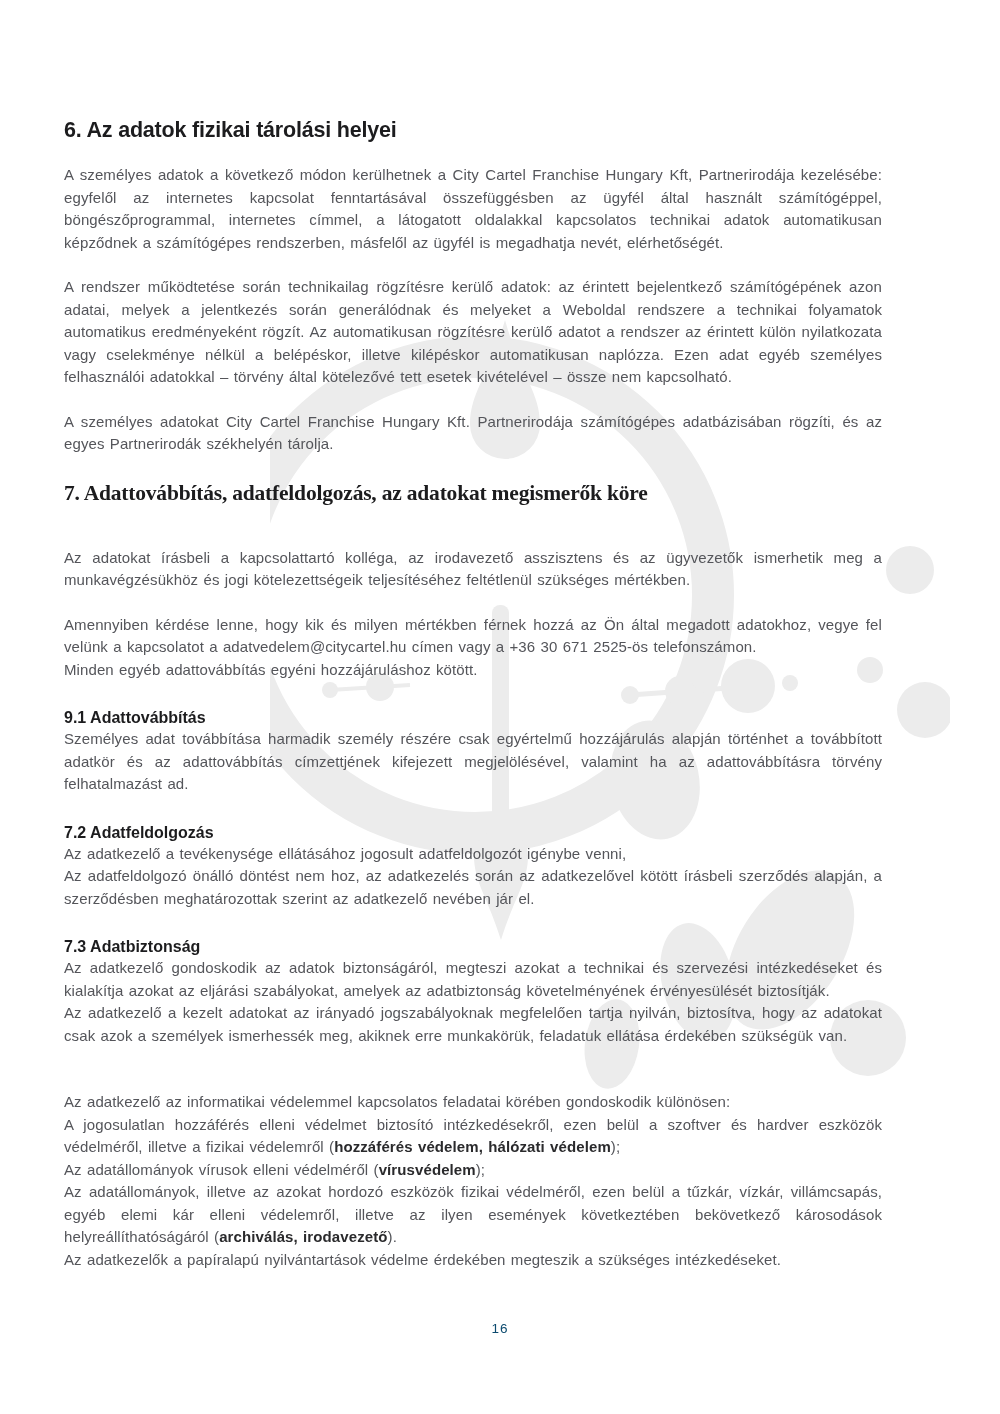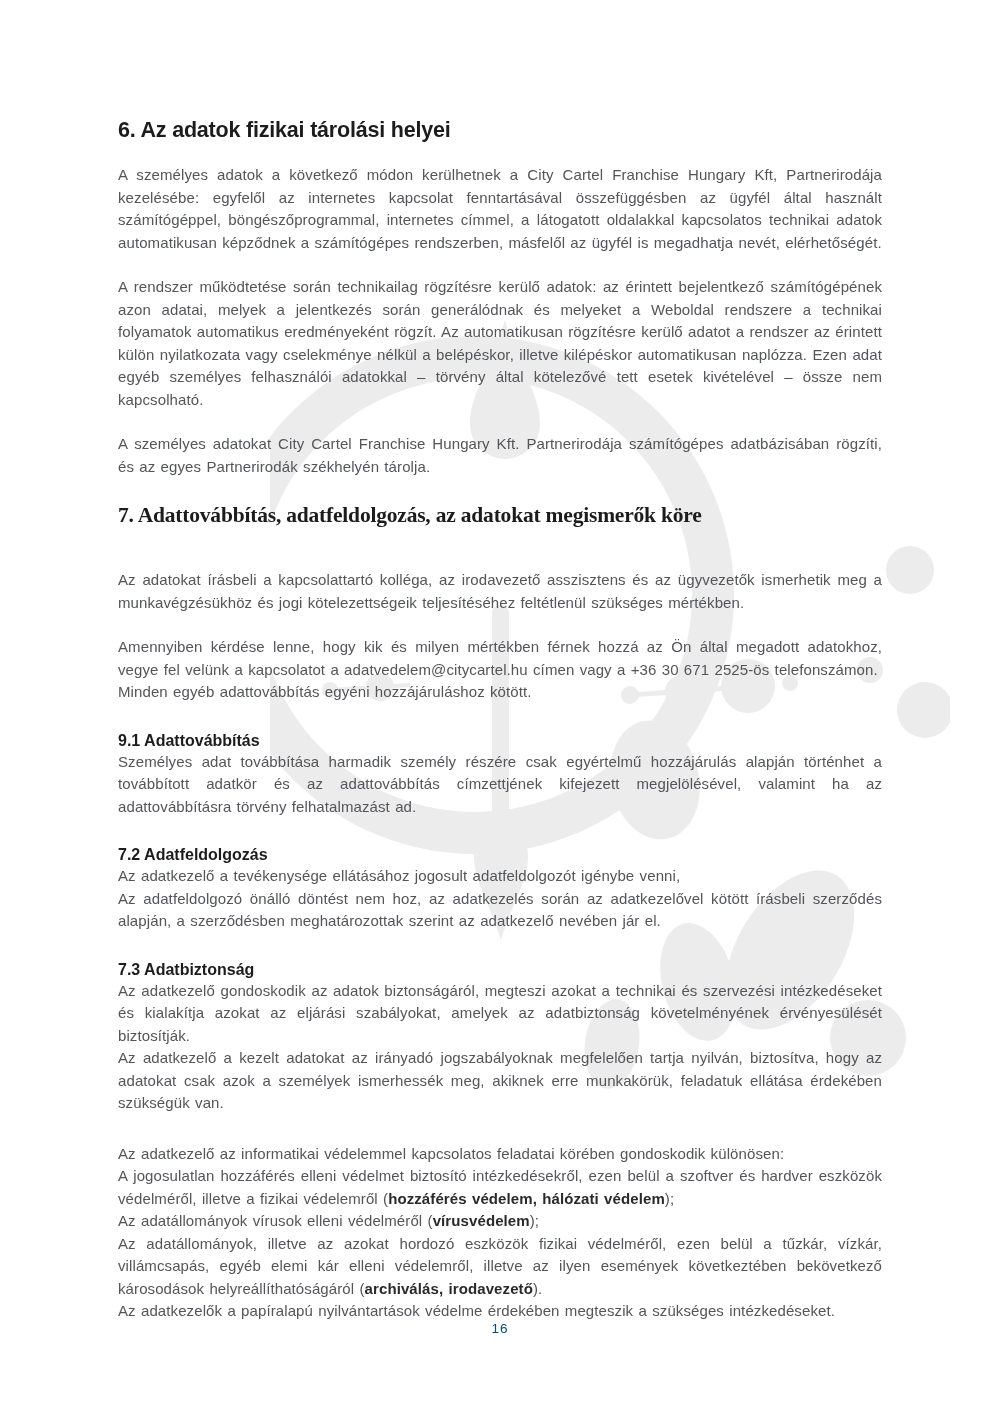--- a/index.html
+++ b/index.html
@@ -20,21 +20,21 @@
     left: 270px;
     top: 150px;
     width: 680px;
     height: 1020px;
     z-index: 0;
   }
   .content {
     position: relative;
     z-index: 1;
     box-sizing: border-box;
-    padding: 118px 118px 0 118px;
+    padding: 118px 118px 0 64px;
   }
   h1.sec, h2.sec {
     font-size: 21.5px;
     font-weight: 800;
     color: #1c1c1e;
     letter-spacing: -0.2px;
     margin: 0 0 21px 0;
   }
   h2.sec { margin: 25px 0 41px 0; font-family: Liberation Serif, serif; }
   h3.sub {
@@ -46,21 +46,21 @@
   p.body {
     font-size: 15px;
     line-height: 22.5px;
     color: #54555a;
     text-align: justify;
     letter-spacing: 0.1px;
     word-spacing: 1px;
     margin: 0;
   }
   p.gap { margin-bottom: 22px; }
-  p.bigtop { margin-top: 28px; }
+  p.bigtop { margin-top: 44px; }
   .b {
     font-weight: 700;
     color: #2a2a2c;
   }
   .page-footer {
     position: absolute;
     bottom: 78px;
     left: 0;
     width: 100%;
     text-align: center;

